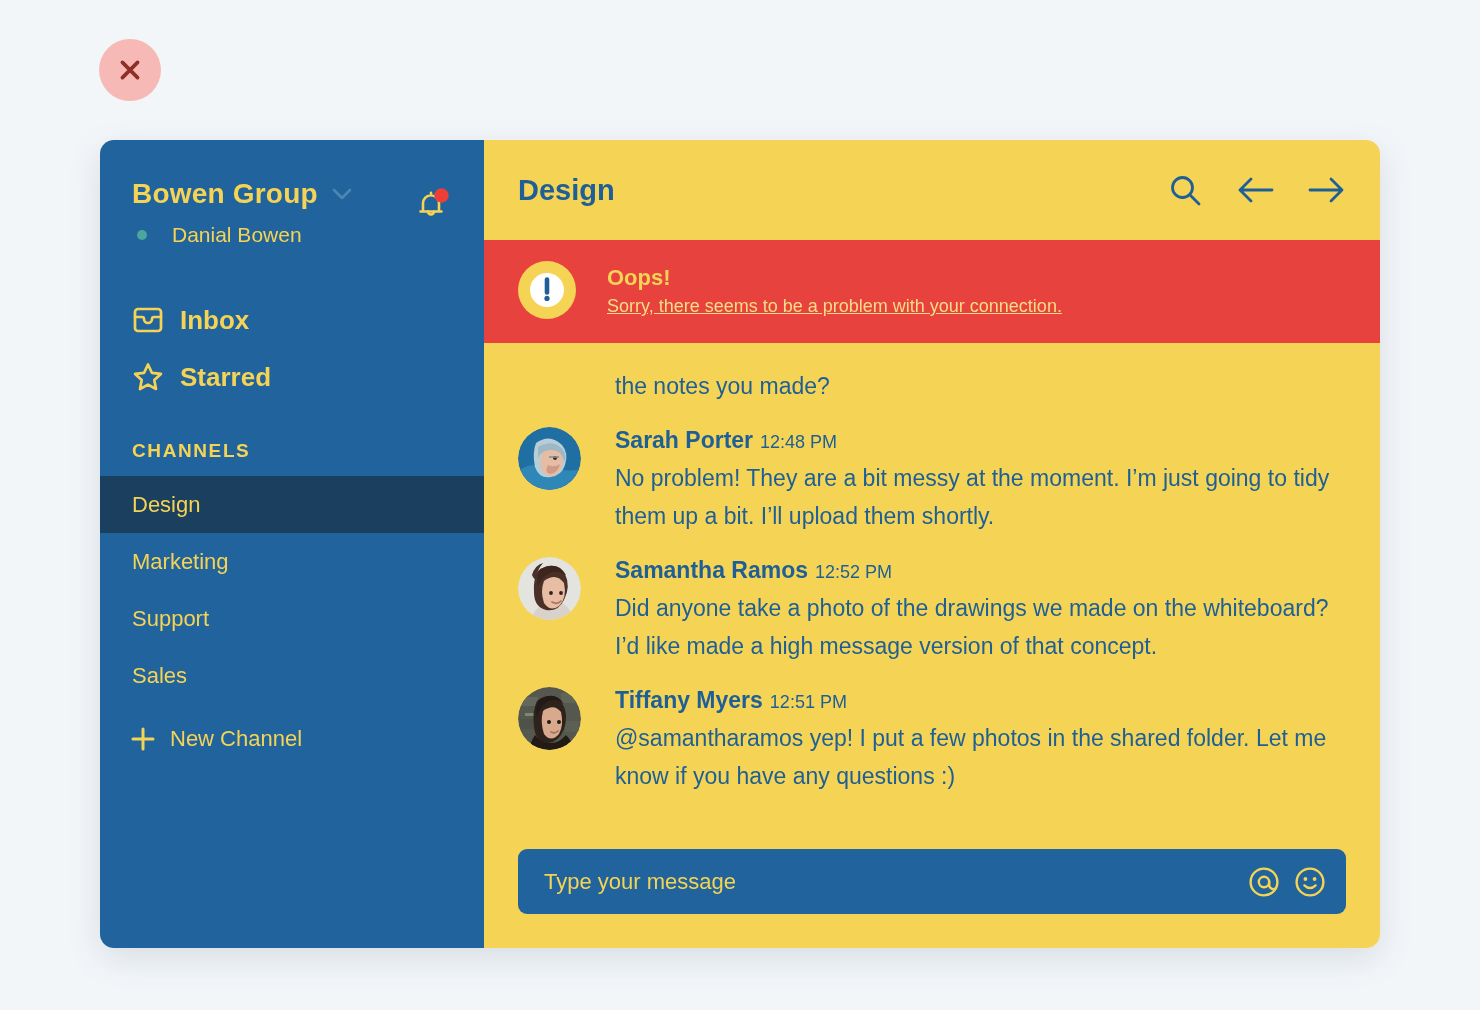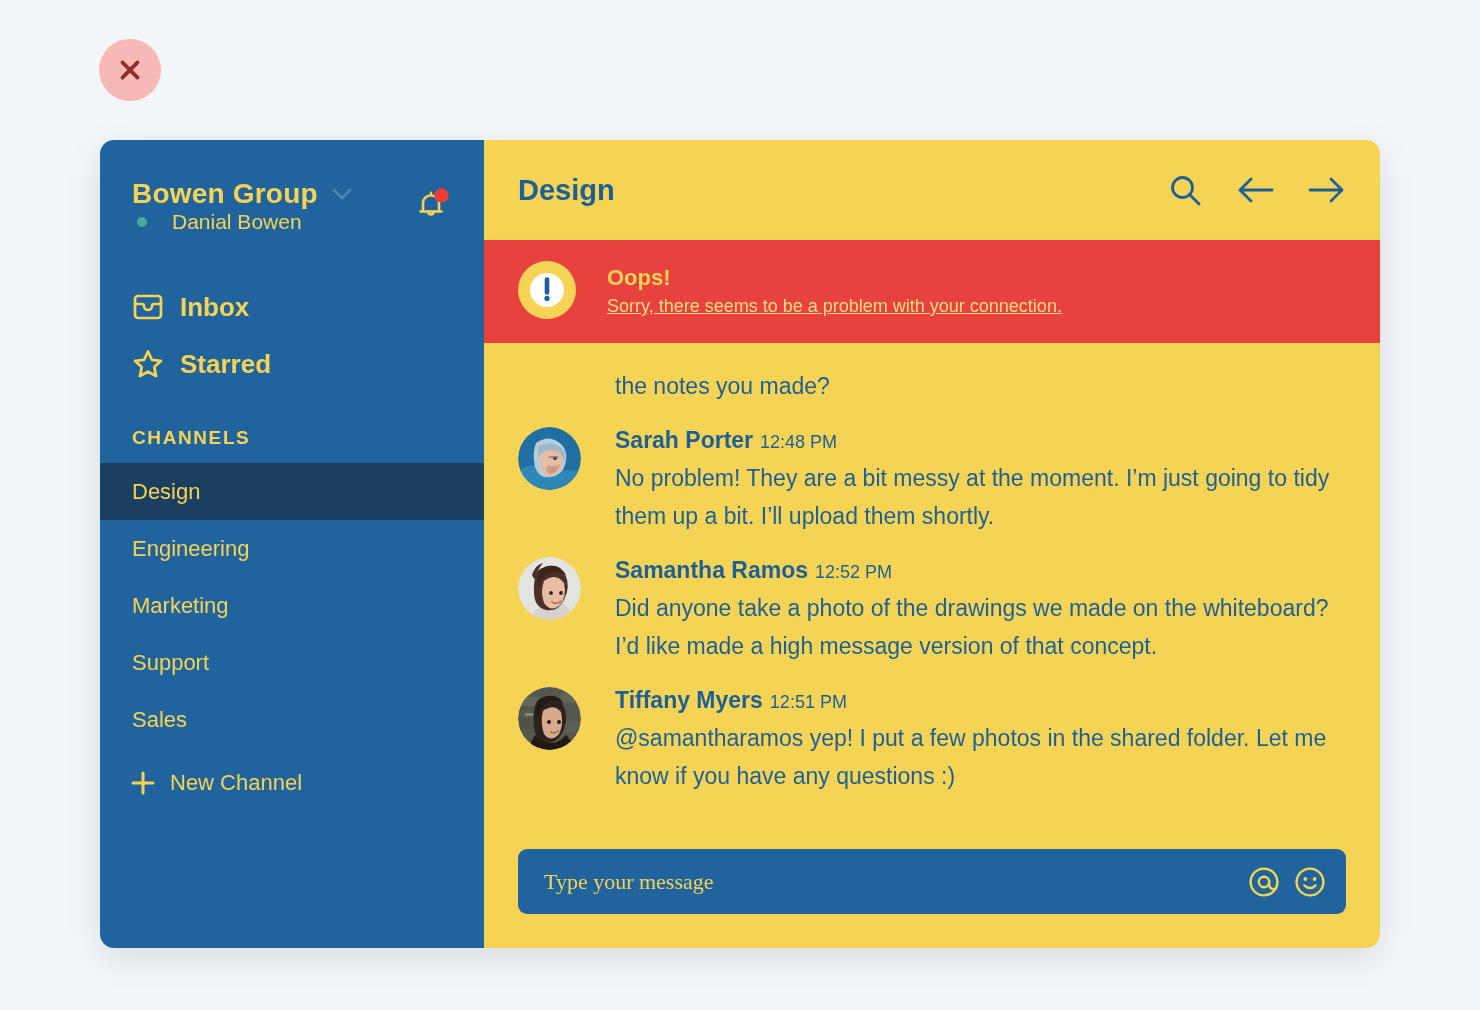--- a/index.html
+++ b/index.html
@@ -38,21 +38,21 @@
   .sb-head{ padding:38px 32px 0 32px; }
   .sb-title-row{ display:flex; align-items:center; }
   .sb-org{
     font-size:28px; font-weight:bold; color:#f5d455; letter-spacing:.2px;
   }
   .chev{ margin-left:14px; display:block; }
   .bell-wrap{
     position:absolute; right:33px; top:45px; width:38px; height:38px; cursor:pointer;
   }
   .sb-user-row{
-    display:flex; align-items:center; margin-top:0; padding-left:5px;
+    display:flex; align-items:center; margin-top:13px; padding-left:5px;
   }
   .presence-dot{
     width:10px; height:10px; border-radius:50%; background:#4aa79b;
     margin-right:25px; flex:0 0 10px;
   }
   .sb-user{ font-size:21px; color:#f5d455; }
 
   .nav-item{
     display:flex; align-items:center;
     height:50px; padding:0 32px; cursor:pointer;
@@ -119,21 +119,21 @@
   .msg-time{ font-size:18px; color:#1d5f96; margin-left:7px; }
   .msg-text{ font-size:23px; color:#1d5f96; line-height:1.63; margin-top:8px; }
 
   .composer-wrap{ padding:0 34px 34px 34px; }
   .composer{
     height:65px; background:#21639c; border-radius:9px;
     display:flex; align-items:center; padding:0 20px 0 26px;
   }
   .composer-input{
     flex:1; background:transparent; border:none; outline:none;
-    font-family:Liberation Serif, serif;
+    font-family:Liberation Sans, sans-serif;
     font-size:22px; color:#f5d455;
   }
   .composer-input::placeholder{ color:#f5d455; opacity:1; }
   .composer-icons{ display:flex; align-items:center; gap:14px; }
   .composer-icons .ci{ cursor:pointer; display:flex; }
 </style>
 </head>
 <body>
 
 <button class="close-btn">
@@ -184,23 +184,20 @@
           <path d="M16 3.5 l3.9 8.3 l9 1.1 l-6.6 6.2 l1.7 8.9 l-8 -4.4 l-8 4.4 l1.7 -8.9 l-6.6 -6.2 l9 -1.1 Z" fill="none" stroke="#f5d455" stroke-width="2.7" stroke-linejoin="round"></path>
         </svg>
       </span>
       <span>Starred</span>
     </div>
 
     <div class="sb-section">CHANNELS</div>
 
     <div class="channel active">
       <span>Design</span>
-    </div>
-    <div class="channel">
-      <span>Engineering</span>
     </div>
     <div class="channel">
       <span>Marketing</span>
     </div>
     <div class="channel">
       <span>Support</span>
     </div>
     <div class="channel">
       <span>Sales</span>
     </div>

